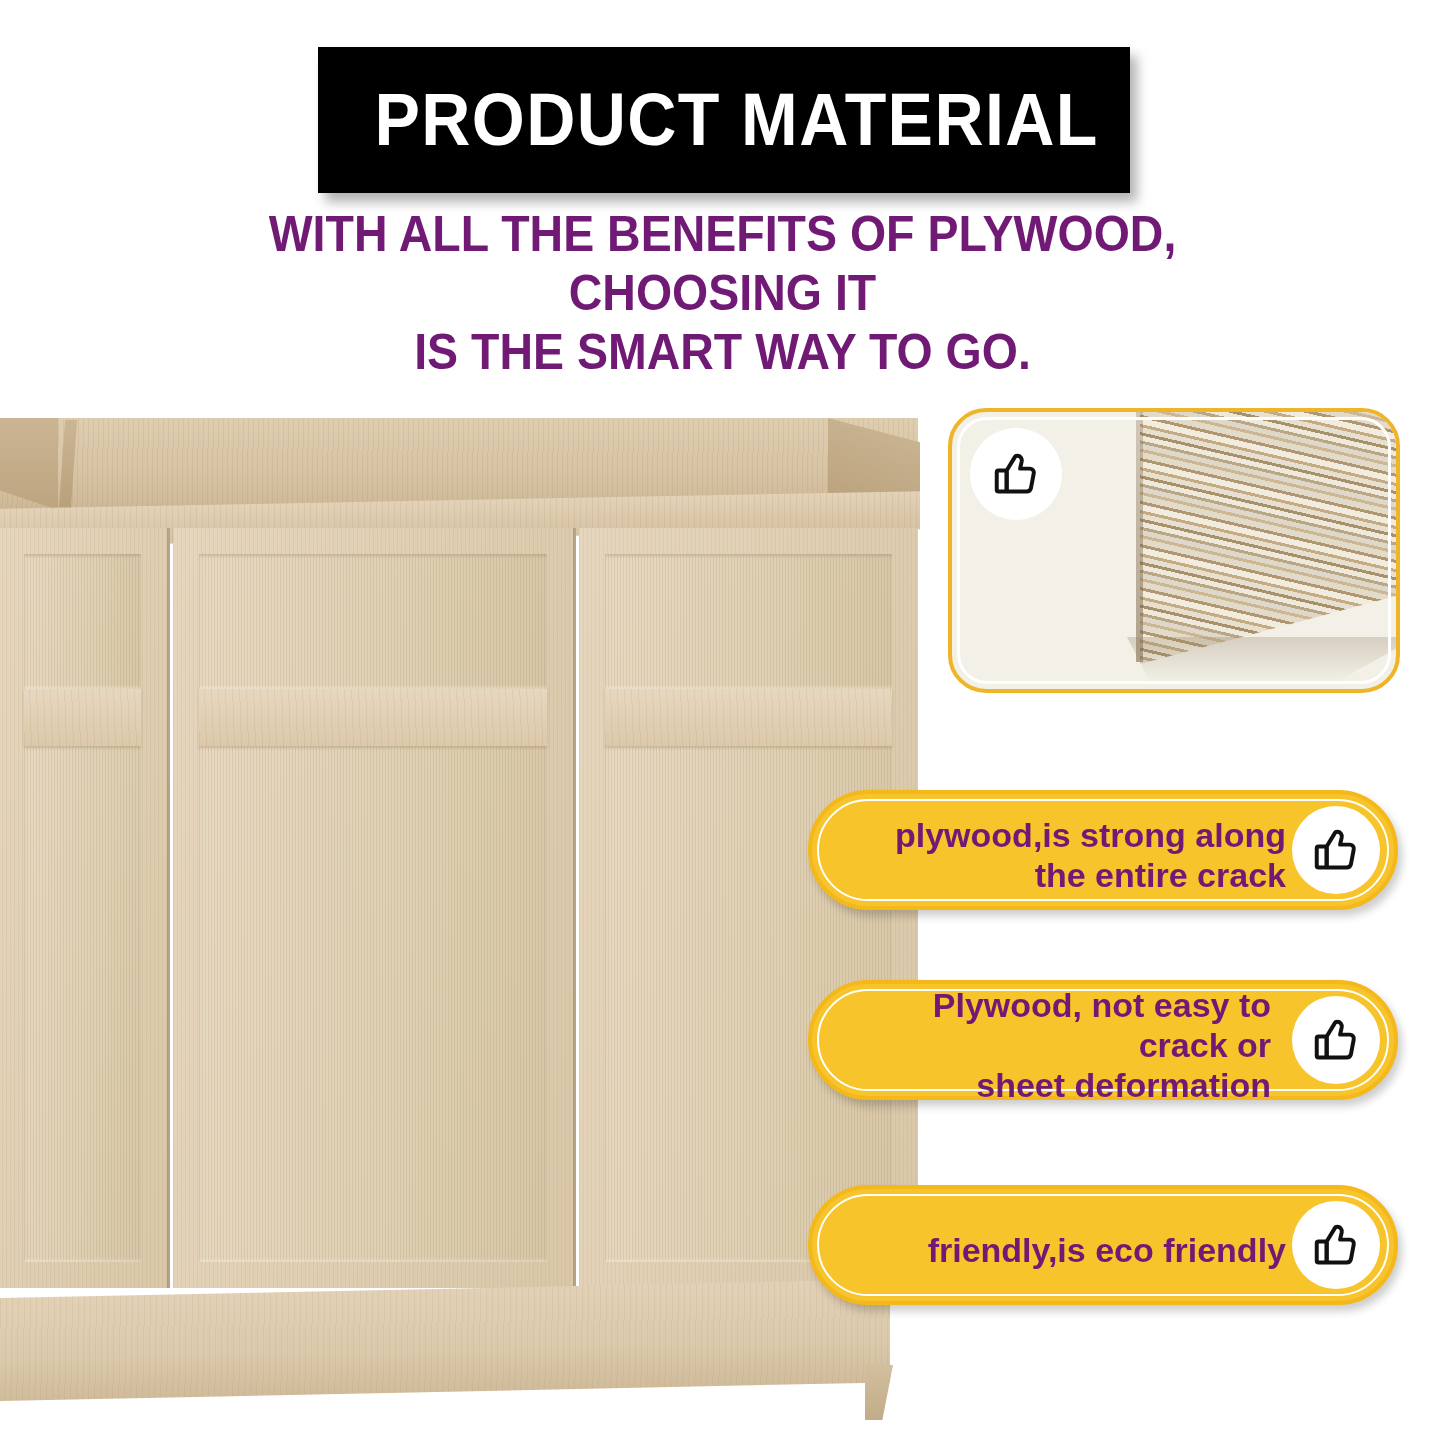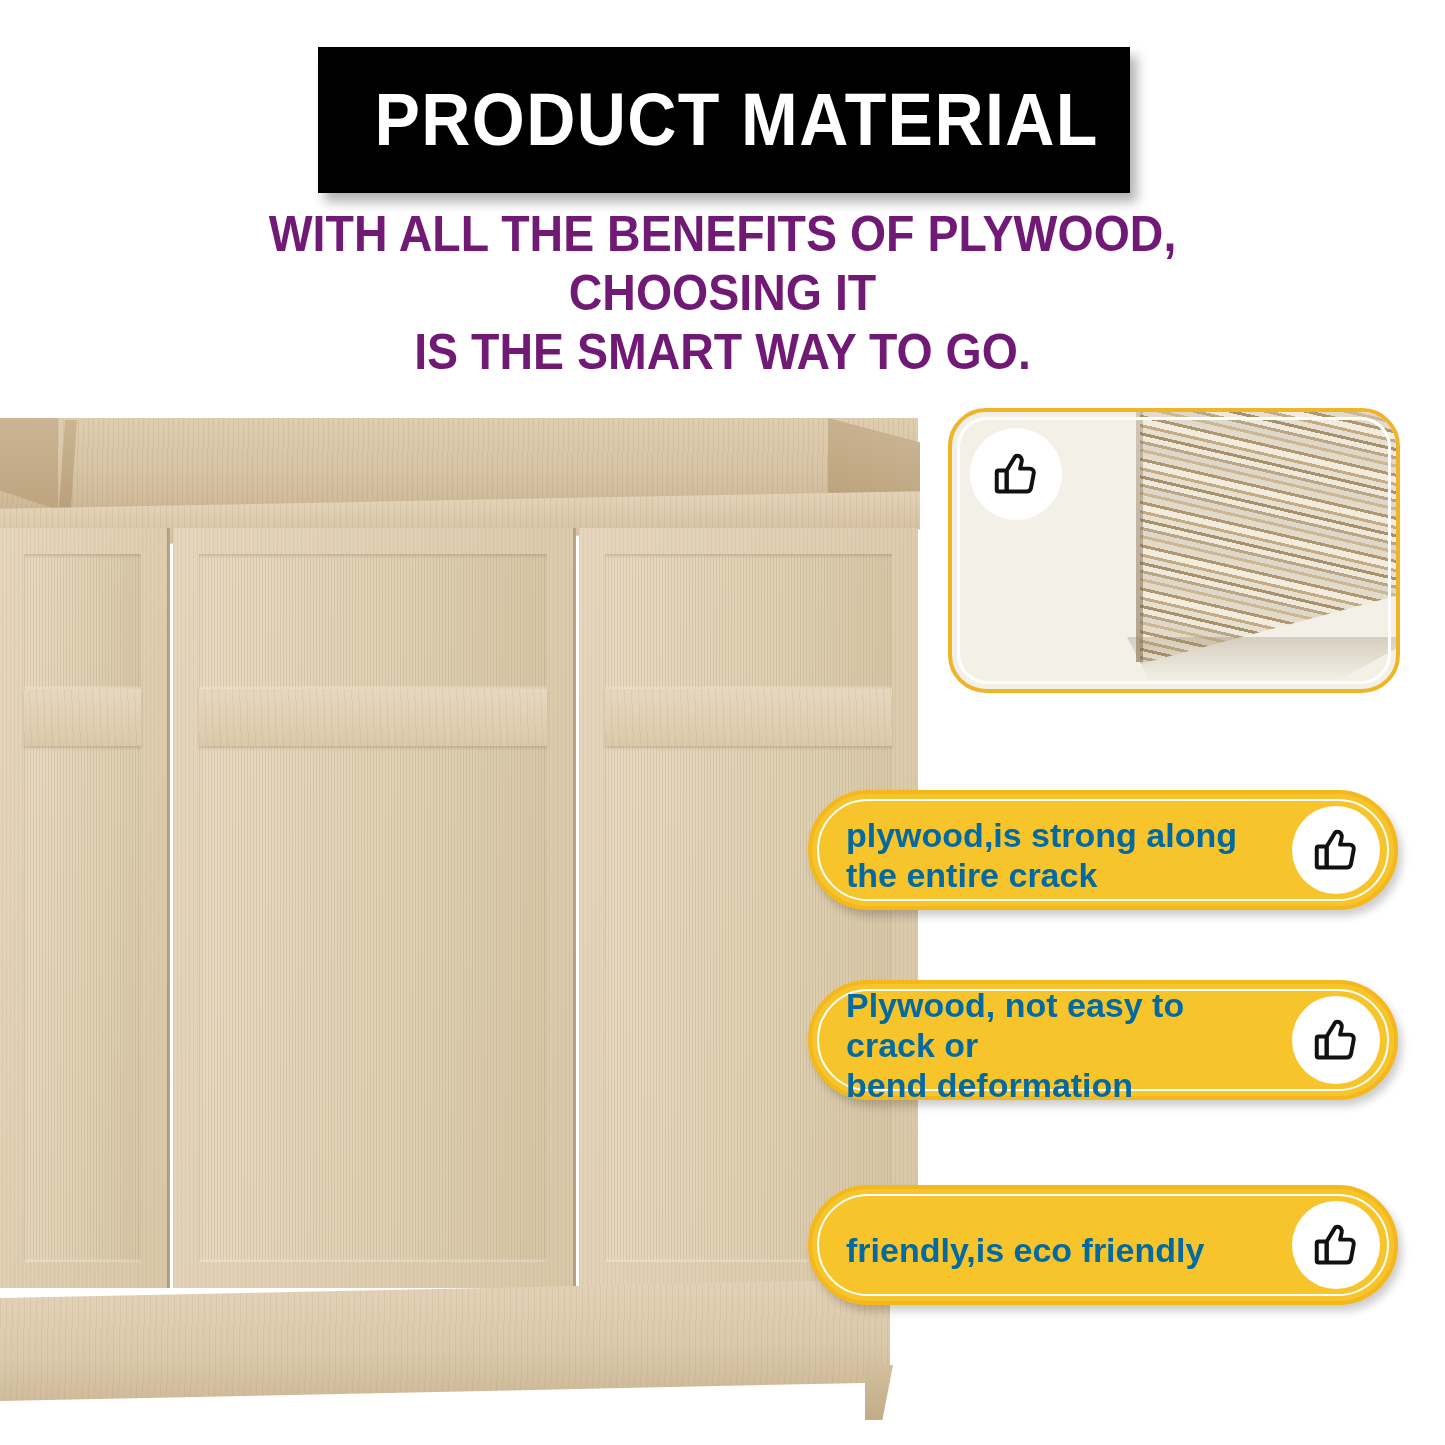--- a/index.html
+++ b/index.html
@@ -176,22 +176,22 @@
     border-radius:60px;
     box-sizing:border-box;
     box-shadow:4px 6px 9px rgba(0,0,0,.20);
     display:flex;align-items:center;
   }
   .pill .pill-inner-stroke{
     position:absolute;left:5px;top:5px;right:5px;bottom:5px;
     border:2.5px solid #ffffff;border-radius:52px;pointer-events:none;
   }
   .pill .pill-text{
-    flex:1;text-align:left;
-    color:#0369a1;font-weight:bold;
+    flex:1;text-align:right;
+    color:#701a75;font-weight:bold;
     font-size:34px;line-height:1.17;
     padding-left:34px;padding-right:6px;
     z-index:3;
     margin-top:12px;
   }
   .pill .pill-badge{
     width:88px;height:88px;min-width:88px;
     background:#ffffff;border-radius:50%;
     display:flex;align-items:center;justify-content:center;
     margin-right:14px;z-index:3;
@@ -275,21 +275,21 @@
       <path d="M16 21 L16 39 L33 39 C35 39 36.6 37.6 36.9 35.7 L39.2 23.4 C39.6 21.2 38 19.4 35.8 19.4 L27.5 19.4 L28.9 13.2 C29.4 10.6 27.6 8.4 25.2 8.4 C24 8.4 23 9.1 22.6 10.2 L16 21 Z"></path>
       <rect x="7.5" y="21" width="8.5" height="18" rx="1.5"></rect>
     </svg>
   </div>
   <div class="pill-inner-stroke"></div>
 </div>
 
 <div class="pill" id="pill-2">
   <div class="pill-text">
     <span>Plywood, not easy to crack or</span><br>
-    <span>bend deformation</span>
+    <span>sheet deformation</span>
   </div>
   <div class="pill-badge">
     <svg class="thumb-svg" width="56" height="56" viewBox="0 0 48 48" fill="none" stroke="#111111" stroke-width="3.4" stroke-linejoin="round" stroke-linecap="round">
       <path d="M16 21 L16 39 L33 39 C35 39 36.6 37.6 36.9 35.7 L39.2 23.4 C39.6 21.2 38 19.4 35.8 19.4 L27.5 19.4 L28.9 13.2 C29.4 10.6 27.6 8.4 25.2 8.4 C24 8.4 23 9.1 22.6 10.2 L16 21 Z"></path>
       <rect x="7.5" y="21" width="8.5" height="18" rx="1.5"></rect>
     </svg>
   </div>
   <div class="pill-inner-stroke"></div>
 </div>
 

